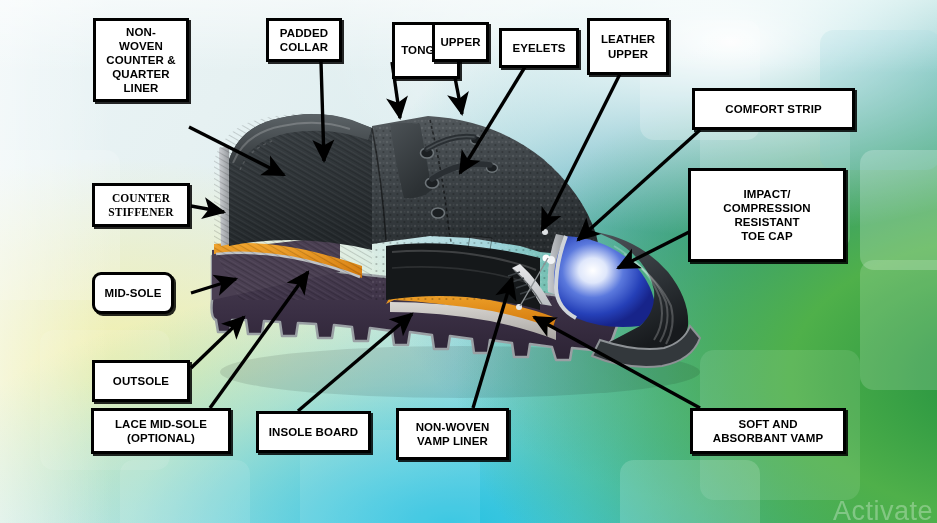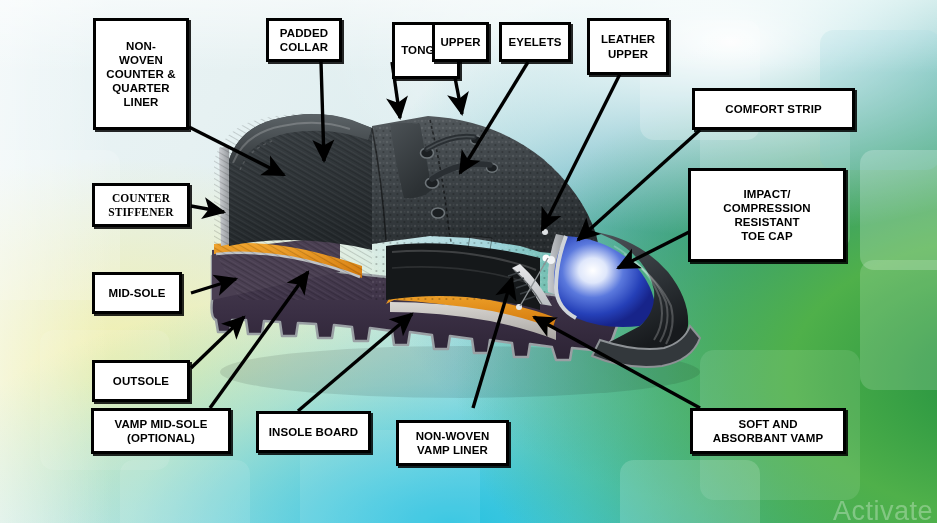--- a/index.html
+++ b/index.html
@@ -308,45 +308,45 @@
       <line x1="191" y1="293" x2="236" y2="279"></line>
       <line x1="191" y1="368" x2="244" y2="317"></line>
       <line x1="210" y1="408" x2="308" y2="272"></line>
       <line x1="298" y1="411" x2="412" y2="314"></line>
       <line x1="473" y1="408" x2="512" y2="278"></line>
       <line x1="700" y1="408" x2="534" y2="317"></line>
     </g>
   </svg>
 
   <div id="label-layer">
-      <div class="label-box" style="left: 93px; top: 18px; width: 96px; height: 112px; align-items: center;"><span>NON-
+      <div class="label-box" style="left: 93px; top: 18px; width: 96px; height: 84px; align-items: center;"><span>NON-
 WOVEN
 COUNTER &amp;
 QUARTER
 LINER</span></div>
       <div class="label-box" style="left: 266px; top: 18px; width: 76px; height: 44px;"><span>PADDED
 COLLAR</span></div>
       <div class="label-box" style="left: 352px; top: 22px; width: 68px; height: 57px; margin-left: 40px;"><span>TONGUE</span></div>
       <div class="label-box" style="left: 432px; top: 22px; width: 57px; height: 40px;"><span>UPPER</span></div>
-      <div class="label-box" style="left: 499px; top: 22px; width: 72px; height: 40px;"><span>EYELETS</span></div>
+      <div class="label-box" style="left: 499px; top: 28px; width: 80px; height: 40px;"><span>EYELETS</span></div>
       <div class="label-box" style="left: 587px; top: 18px; width: 82px; height: 57px;"><span>LEATHER
 UPPER</span></div>
       <div class="label-box" style="left: 692px; top: 88px; width: 163px; height: 42px;"><span>COMFORT STRIP</span></div>
       <div class="label-box" style="left: 688px; top: 168px; width: 158px; height: 94px;"><span>IMPACT/
 COMPRESSION
 RESISTANT
 TOE CAP</span></div>
       <div class="label-box" style="left: 92px; top: 183px; width: 98px; height: 44px; font-family: Liberation Serif, serif;"><span>COUNTER
 STIFFENER</span></div>
-      <div class="label-box" style="left: 92px; top: 272px; width: 90px; height: 42px;"><span>MID-SOLE</span></div>
+      <div class="label-box" style="left: 92px; top: 272px; width: 82px; height: 42px; border-radius: 9px;"><span>MID-SOLE</span></div>
       <div class="label-box" style="left: 92px; top: 360px; width: 98px; height: 42px;"><span>OUTSOLE</span></div>
-      <div class="label-box" style="left: 91px; top: 408px; width: 140px; height: 46px;"><span>VAMP MID-SOLE
+      <div class="label-box" style="left: 91px; top: 408px; width: 140px; height: 46px;"><span>LACE MID-SOLE
 (OPTIONAL)</span></div>
       <div class="label-box" style="left: 256px; top: 411px; width: 115px; height: 42px;"><span>INSOLE BOARD</span></div>
-      <div class="label-box" style="left: 396px; top: 420px; width: 113px; height: 46px;"><span>NON-WOVEN
+      <div class="label-box" style="left: 396px; top: 408px; width: 113px; height: 52px;"><span>NON-WOVEN
 VAMP LINER</span></div>
       <div class="label-box" style="left: 690px; top: 408px; width: 156px; height: 46px;"><span>SOFT AND
 ABSORBANT VAMP</span></div>
     </div>
 
   <div class="watermark">Activate</div>
 
 </div>
 
 </body></html>

